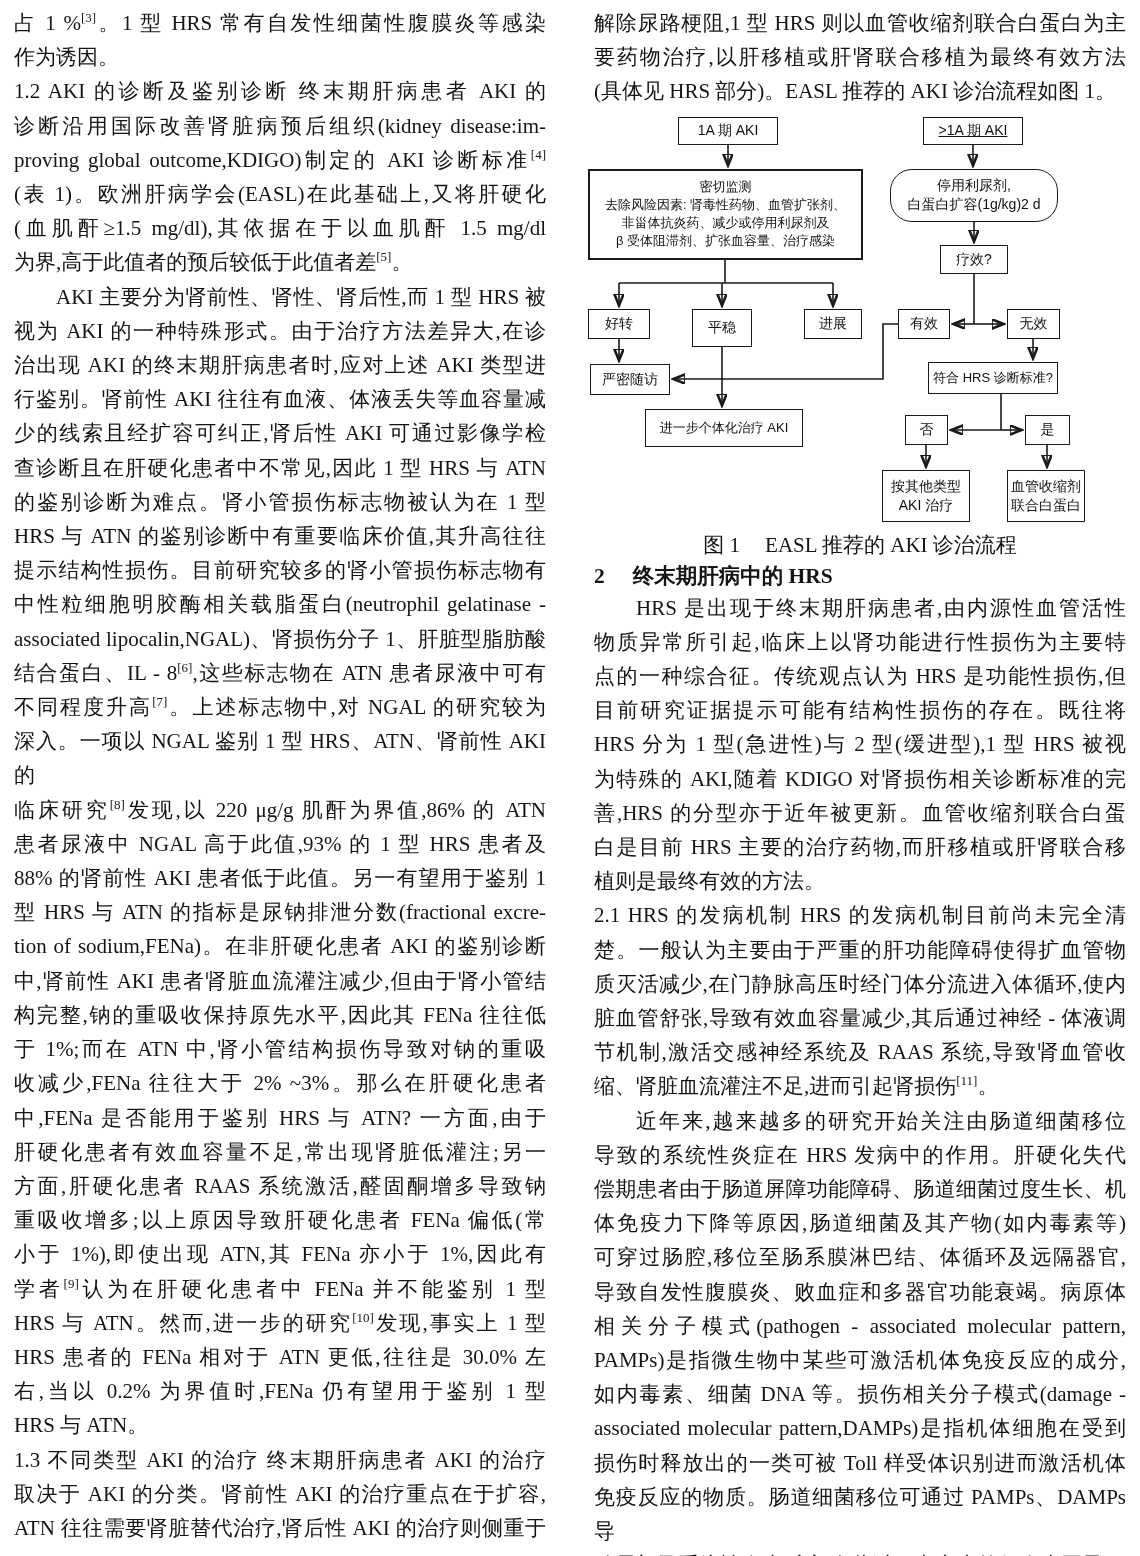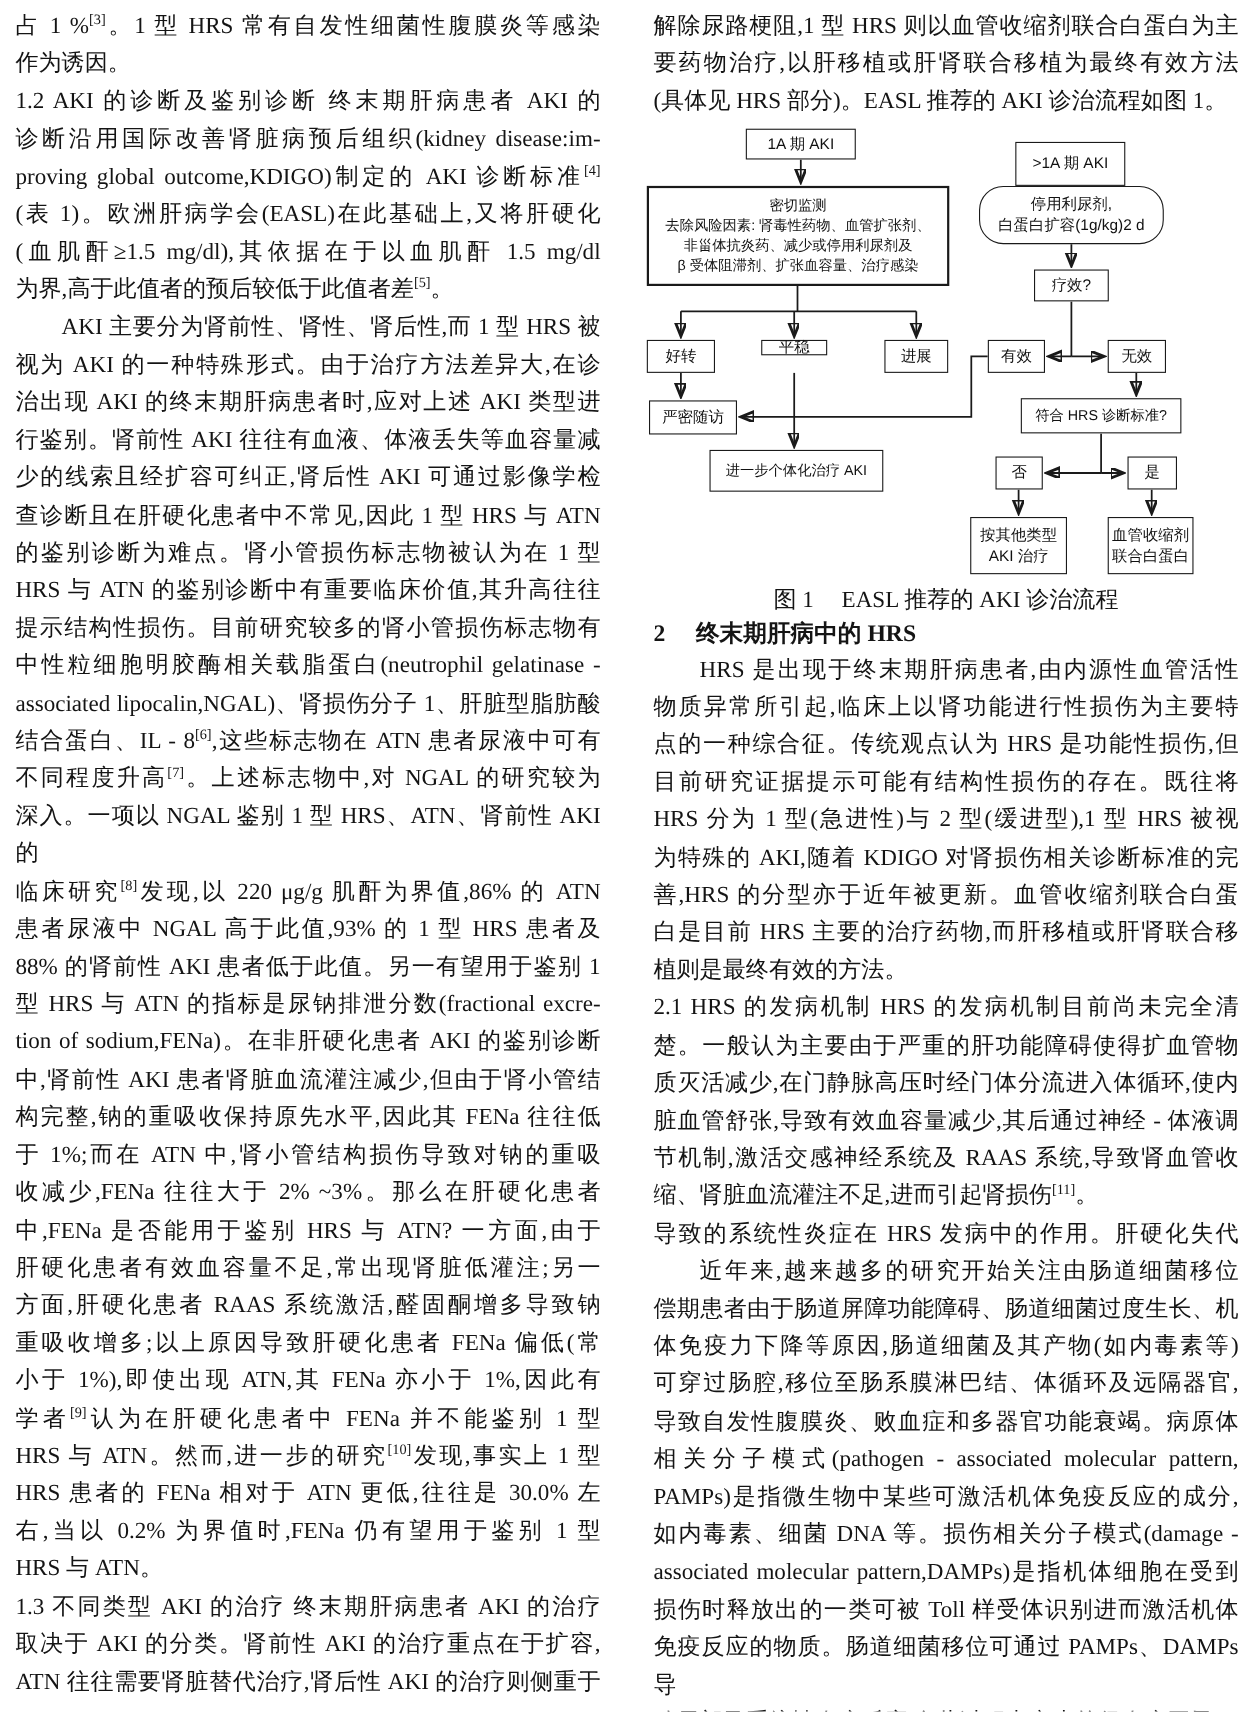--- a/index.html
+++ b/index.html
@@ -109,21 +109,21 @@
       <line x1="413" y1="277" x2="413" y2="313"></line>
       <line x1="413" y1="313" x2="365" y2="313" marker-end="url(#ah)"></line>
       <line x1="413" y1="313" x2="432" y2="313" marker-end="url(#ah)"></line>
       <line x1="338" y1="328" x2="338" y2="348" marker-end="url(#ah)"></line>
       <line x1="459" y1="328" x2="459" y2="348" marker-end="url(#ah)"></line>
     </svg>
 
     <div class="fc-box" style="left:90px;top:0;width:100px;height:28px;">
         <span>1A 期 AKI</span>
       </div>
-    <div class="fc-box" style="left:335px;top:12px;width:100px;height:40px;">
+    <div class="fc-box" style="left:335px;top:0;width:100px;height:28px;text-decoration:underline;">
         <span>&gt;1A 期 AKI</span>
       </div>
 
     <div class="fc-box thick small" style="left:0;top:52px;width:275px;height:91px;">
       <div>密切监测</div>
       <div>去除风险因素: 肾毒性药物、血管扩张剂、</div>
       <div>非甾体抗炎药、减少或停用利尿剂及</div>
       <div>β 受体阻滞剂、扩张血容量、治疗感染</div>
     </div>
 
@@ -132,37 +132,37 @@
       <div>白蛋白扩容(1g/kg)2 d</div>
     </div>
 
     <div class="fc-box" style="left:352px;top:128px;width:68px;height:29px;">
         <span>疗效?</span>
       </div>
 
     <div class="fc-box" style="left:0;top:192px;width:62px;height:30px;">
         <span>好转</span>
       </div>
-    <div class="fc-box" style="left:104px;top:192px;width:60px;height:14px;">
+    <div class="fc-box" style="left:104px;top:192px;width:60px;height:38px;">
         <span>平稳</span>
       </div>
     <div class="fc-box" style="left:216px;top:192px;width:58px;height:30px;">
         <span>进展</span>
       </div>
     <div class="fc-box" style="left:310px;top:192px;width:52px;height:30px;">
         <span>有效</span>
       </div>
     <div class="fc-box" style="left:419px;top:192px;width:53px;height:30px;">
         <span>无效</span>
       </div>
 
     <div class="fc-box" style="left:2px;top:247px;width:80px;height:31px;">
         <span>严密随访</span>
       </div>
-    <div class="fc-box small" style="left:340px;top:245px;width:146px;height:32px;">
+    <div class="fc-box small" style="left:340px;top:245px;width:130px;height:32px;">
         <span>符合 HRS 诊断标准?</span>
       </div>
 
     <div class="fc-box small" style="left:57px;top:292px;width:158px;height:38px;">
         <span>进一步个体化治疗 AKI</span>
       </div>
 
     <div class="fc-box" style="left:317px;top:298px;width:43px;height:30px;">
         <span>否</span>
       </div>
@@ -197,22 +197,22 @@
       <div class="tline"><span>为特殊的 AKI,随着 KDIGO 对肾损伤相关诊断标准的完</span></div>
       <div class="tline"><span>善,HRS 的分型亦于近年被更新。血管收缩剂联合白蛋</span></div>
       <div class="tline"><span>白是目前 HRS 主要的治疗药物,而肝移植或肝肾联合移</span></div>
       <div class="tline endline"><span>植则是最终有效的方法。</span></div>
       <div class="tline"><span>2.1  HRS 的发病机制  HRS 的发病机制目前尚未完全清</span></div>
       <div class="tline"><span>楚。一般认为主要由于严重的肝功能障碍使得扩血管物</span></div>
       <div class="tline"><span>质灭活减少,在门静脉高压时经门体分流进入体循环,使内</span></div>
       <div class="tline"><span>脏血管舒张,导致有效血容量减少,其后通过神经 - 体液调</span></div>
       <div class="tline"><span>节机制,激活交感神经系统及 RAAS 系统,导致肾血管收</span></div>
       <div class="tline endline"><span>缩、肾脏血流灌注不足,进而引起肾损伤</span><sup>[11]</sup><span>。</span></div>
+      <div class="tline indent"><span>近年来,越来越多的研究开始关注由肠道细菌移位</span></div>
       <div class="tline"><span>导致的系统性炎症在 HRS 发病中的作用。肝硬化失代</span></div>
-      <div class="tline indent"><span>近年来,越来越多的研究开始关注由肠道细菌移位</span></div>
       <div class="tline"><span>偿期患者由于肠道屏障功能障碍、肠道细菌过度生长、机</span></div>
       <div class="tline"><span>体免疫力下降等原因,肠道细菌及其产物(如内毒素等)</span></div>
       <div class="tline"><span>可穿过肠腔,移位至肠系膜淋巴结、体循环及远隔器官,</span></div>
       <div class="tline"><span>导致自发性腹膜炎、败血症和多器官功能衰竭。病原体</span></div>
       <div class="tline"><span>相关分子模式(pathogen - associated molecular pattern,</span></div>
       <div class="tline"><span>PAMPs)是指微生物中某些可激活机体免疫反应的成分,</span></div>
       <div class="tline"><span>如内毒素、细菌 DNA 等。损伤相关分子模式(damage -</span></div>
       <div class="tline"><span>associated molecular pattern,DAMPs)是指机体细胞在受到</span></div>
       <div class="tline"><span>损伤时释放出的一类可被 Toll 样受体识别进而激活机体</span></div>
       <div class="tline"><span>免疫反应的物质。肠道细菌移位可通过 PAMPs、DAMPs 导</span></div>

